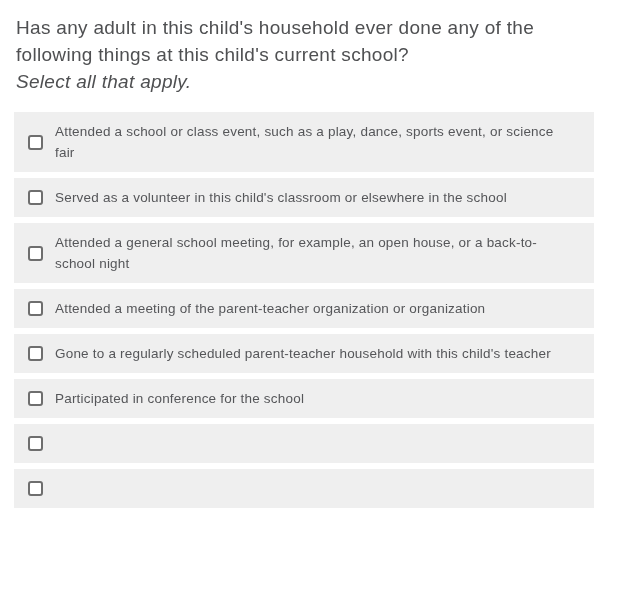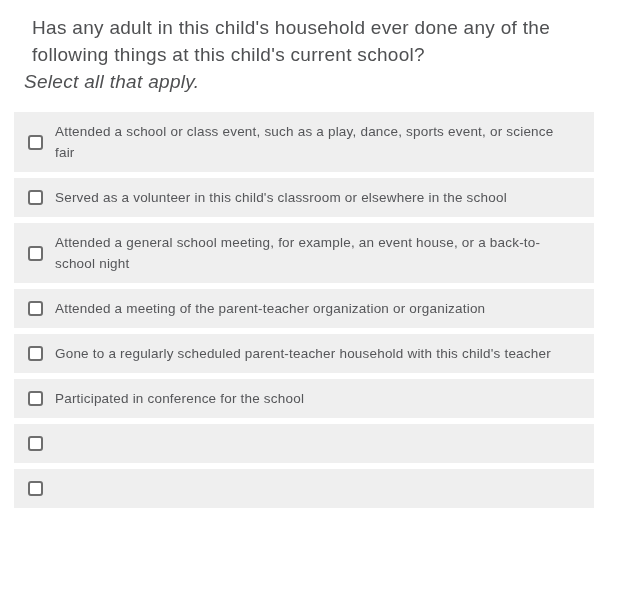--- a/index.html
+++ b/index.html
@@ -14,30 +14,30 @@
   html,body{
     width:638px;height:603px;
     background:var(--page-background);
     font-family:"Liberation Sans","DejaVu Sans",sans-serif;
     overflow:hidden;
   }
   .page{
     padding:14px 14px 0 14px;
   }
   .question-title{
-    margin-left:18px;
+    margin-left:2px;
     max-width:560px;
     font-size:19px;
     line-height:27px;
     font-weight:400;
     letter-spacing:0.3px;
     color:var(--title-text);
   }
   .question-instruction{
-    margin-left:10px;
+    margin-left:2px;
     font-size:19px;
     line-height:27px;
     font-style:italic;
     letter-spacing:0.3px;
     color:var(--title-text);
     margin-bottom:17px;
   }
   .options{
     display:flex;
     flex-direction:column;
@@ -82,21 +82,21 @@
     <span class="option-label">Attended a school or class event, such as a play, dance, sports event, or science fair</span>
   </label>
 
   <label class="option">
     <span class="checkbox"></span>
     <span class="option-label">Served as a volunteer in this child's classroom or elsewhere in the school</span>
   </label>
 
   <label class="option">
     <span class="checkbox"></span>
-    <span class="option-label">Attended a general school meeting, for example, an event house, or a back-to-school night</span>
+    <span class="option-label">Attended a general school meeting, for example, an open house, or a back-to-school night</span>
   </label>
 
   <label class="option">
     <span class="checkbox"></span>
     <span class="option-label">Attended a meeting of the parent-teacher organization or organization</span>
   </label>
 
   <label class="option">
     <span class="checkbox"></span>
     <span class="option-label">Gone to a regularly scheduled parent-teacher household with this child's teacher</span>

